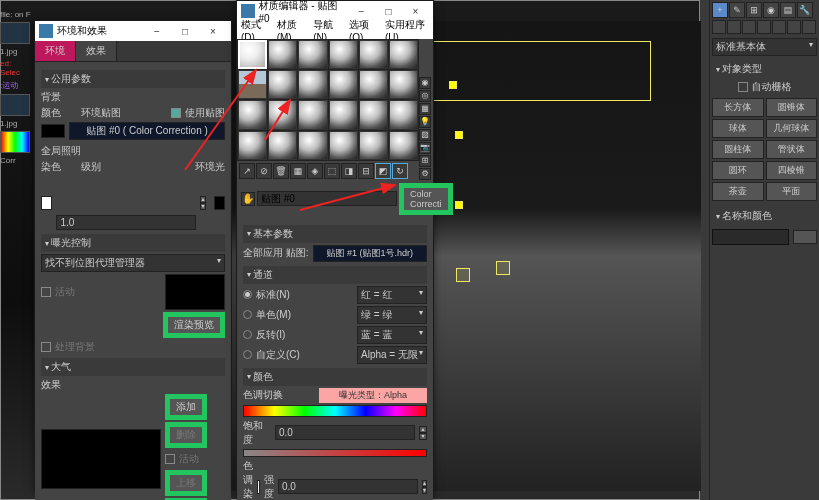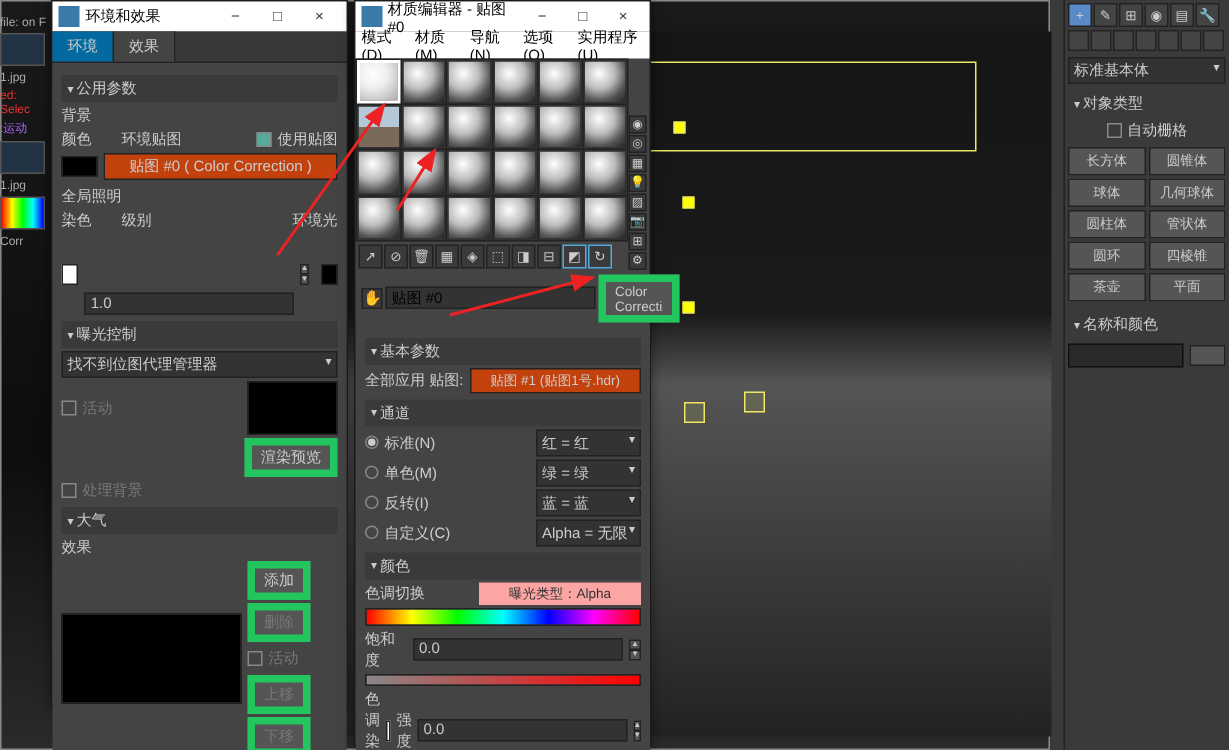--- a/index.html
+++ b/index.html
@@ -19,38 +19,38 @@
 .titlebar { background: #fff; color: #000; height: 20px; display: flex; align-items: center; padding: 0 4px; font-size: 11px; }
 .titlebar .icon { width: 14px; height: 14px; background: #3a7aa8; margin-right: 4px; }
 .titlebar .spacer { flex: 1; }
 .win-btn { width: 28px; height: 20px; display: flex; align-items: center; justify-content: center; color: #333; }
 
 .menubar { background: #fff; color: #000; font-size: 10px; height: 18px; display: flex; align-items: center; padding: 0 4px; gap: 8px; }
 .menubar span { cursor: default; }
 
 .tab-row { display: flex; background: #383838; border-bottom: 1px solid #222; }
 .tab { padding: 3px 10px; background: #444; border-right: 1px solid #222; }
-.tab.active { background: #0369a1; }
+.tab.active { background: #be185d; }
 
 .panel-body { padding: 4px 6px; background: #444; color: #ccc; }
 .section-hdr { background: #3a3a3a; padding: 2px 4px; margin: 4px 0 2px 0; display: flex; align-items: center; }
 .section-hdr::before { content: "▾ "; margin-right: 2px; font-size: 8px; }
 .row { display: flex; align-items: center; gap: 4px; margin: 2px 0; }
 .lbl { min-width: 36px; }
 .inp { background: #333; border: 1px solid #222; color: #ccc; padding: 1px 3px; height: 15px; flex: 1; }
 .btn { background: #555; border: 5px solid #22c55e; padding: 1px 6px; }
 .chk { width: 10px; height: 10px; border: 1px solid #888; display: inline-block; }
 .swatch { width: 24px; height: 14px; border: 1px solid #222; background: #000; }
-.wide-btn { background: #c2410c; border: 1px solid #222; padding: 1px 4px; flex: 1; text-align: center; white-space: nowrap; overflow: hidden; }
+.wide-btn { background: #0f172a; border: 1px solid #222; padding: 1px 4px; flex: 1; text-align: center; white-space: nowrap; overflow: hidden; }
 .spinner { width: 10px; display: flex; flex-direction: column; }
 .spinner div { height: 7px; background: #555; border: 1px solid #222; font-size: 6px; line-height: 5px; text-align: center; }
 .preview-black { background: #000; border: 1px solid #222; }
 
 
-.env-win { left: 34px; top: 0; width: 198px; height: 470px; }
+.env-win { left: 34px; top: 20px; width: 198px; height: 470px; }
 
 
 .mat-win { left: 236px; top: 0; width: 198px; height: 498px; }
 .mat-grid { display: grid; grid-template-columns: repeat(6, 1fr); gap: 1px; background: #222; padding: 1px; }
 .mat-cell { aspect-ratio: 1; background: radial-gradient(circle at 35% 30%, #fff, #bbb 40%, #555 70%, #222); border: 1px solid #333; }
 .mat-cell.sel { border: 2px solid #fff; }
 .mat-cell.hdri { background: linear-gradient(to bottom, #b4c8d8 50%, #7a6a5a 50%); }
 .mat-side { position: absolute; right: 0; top: 38px; width: 14px; display: flex; flex-direction: column; gap: 1px; }
 .mat-side div { width: 12px; height: 12px; background: #3a3a3a; border: 1px solid #222; font-size: 8px; text-align: center; line-height: 10px; }
 .tool-row { display: flex; gap: 1px; padding: 2px; flex-wrap: wrap; }

